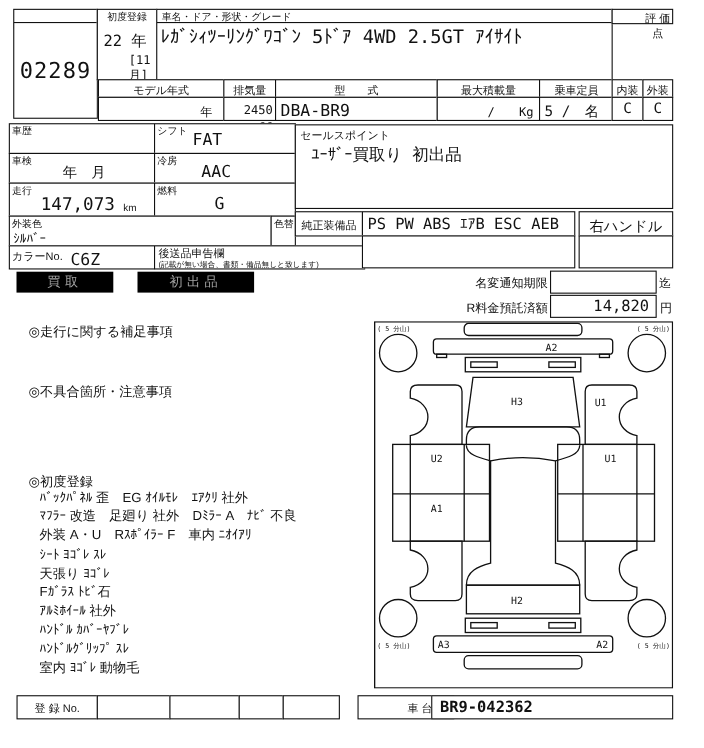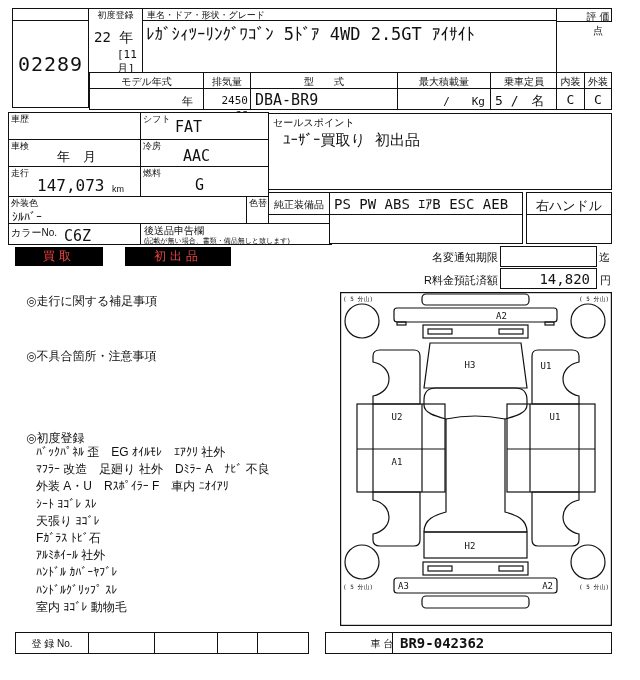--- a/index.html
+++ b/index.html
@@ -3,21 +3,21 @@
 <meta charset="utf-8">
 <style>
   html,body{margin:0;padding:0;background:#fff;}
   .sheet{position:relative;width:640px;height:680px;background:#fff;color:#111;
          font-family:"Liberation Sans","DejaVu Sans",sans-serif;overflow:hidden;}
   .cell{position:absolute;border:1px solid #111;box-sizing:border-box;background:#fff;}
   .abs{position:absolute;box-sizing:border-box;}
   .mono{font-family:"DejaVu Sans Mono","Liberation Mono",monospace;}
   .lbl{font-size:9px;line-height:11px;}
   .ctr{text-align:center;}
-  .badge{position:absolute;background:#000;color:#ef4444;font-size:12px;line-height:19px;text-align:center;letter-spacing:4px;}
+  .badge{position:absolute;background:#000;color:#a3a3a3;font-size:12px;line-height:19px;text-align:center;letter-spacing:4px;}
   svg text{fill:#111;stroke:none;font-family:"DejaVu Sans Mono","Liberation Mono",monospace;}
   svg .ln{fill:none;stroke:#111;stroke-width:1.2;}
 </style>
 </head>
 <body>
 
 <div class="sheet">
 
   <div class="cell ctr lbl" style="left:12px;top:8px;width:77px;height:13px;padding-top:16px;">出 品 No.</div>
   <div class="cell ctr mono" style="left:12px;top:20px;width:77px;height:88px;font-size:20px;padding-top:31px;letter-spacing:1px;">02289</div>

